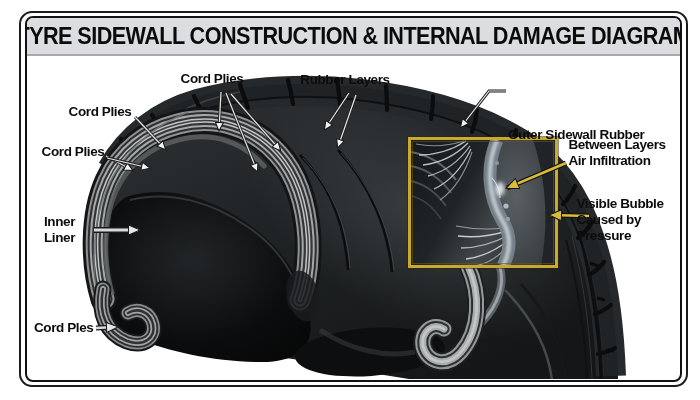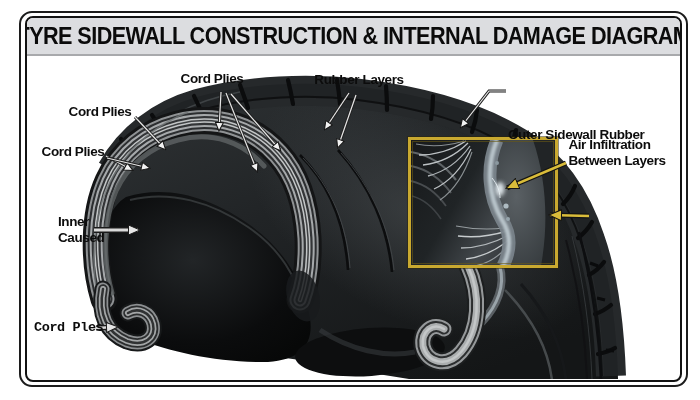--- a/index.html
+++ b/index.html
@@ -270,27 +270,32 @@
         <line x1="566" y1="163" x2="507" y2="188" stroke-width="2.6" marker-end="url(#my)" stroke="#d9bc3a"></line>
       </g>
       <g>
         <line x1="589" y1="216" x2="550" y2="215" stroke="#141414" stroke-width="5"></line>
         <line x1="589" y1="216" x2="550" y2="215" stroke-width="2.6" marker-end="url(#my)" stroke="#d9bc3a"></line>
       </g>
     </g>
   </svg>
 
   <div class="lbl ctr" style="left:212px;top:71px;">Cord Plies</div>
-  <div class="lbl ctr" style="left:359px;top:72px;">Rubber Layers</div>
+  <div class="lbl ctr" style="left:345px;top:72px;">Rubber Layers</div>
   <div class="lbl ctr" style="left:100px;top:104px;">Cord Plies</div>
   <div class="lbl ctr" style="left:73px;top:144px;">Cord Plies</div>
-  <div class="lbl" style="left:58px;top:214px;">
+  <div class="lbl" style="left:44px;top:214px;">
     <div>Inner</div>
-    <div>Caused</div>
+    <div>Liner</div>
   </div>
-  <div class="lbl" style="left:34px;top:320px;font-family:Liberation Mono, monospace;">Cord Ples</div>
+  <div class="lbl" style="left:34px;top:320px;">Cord Ples</div>
   <div class="lbl" style="left:508px;top:82px;margin-top:45px;">Outer Sidewall Rubber</div>
   <div class="lbl ctr" style="left:617px;top:137px;">
+    <div>Between Layers</div>
     <div>Air Infiltration</div>
-    <div>Between Layers</div>
   </div>
+  <div class="lbl ctr" style="left:620px;top:196px;">
+    <div>Visible Bubble</div>
+    <div>Caused by</div>
+    <div>Pressure</div>
+  </div>
 
 </div>
 
 </body></html>

